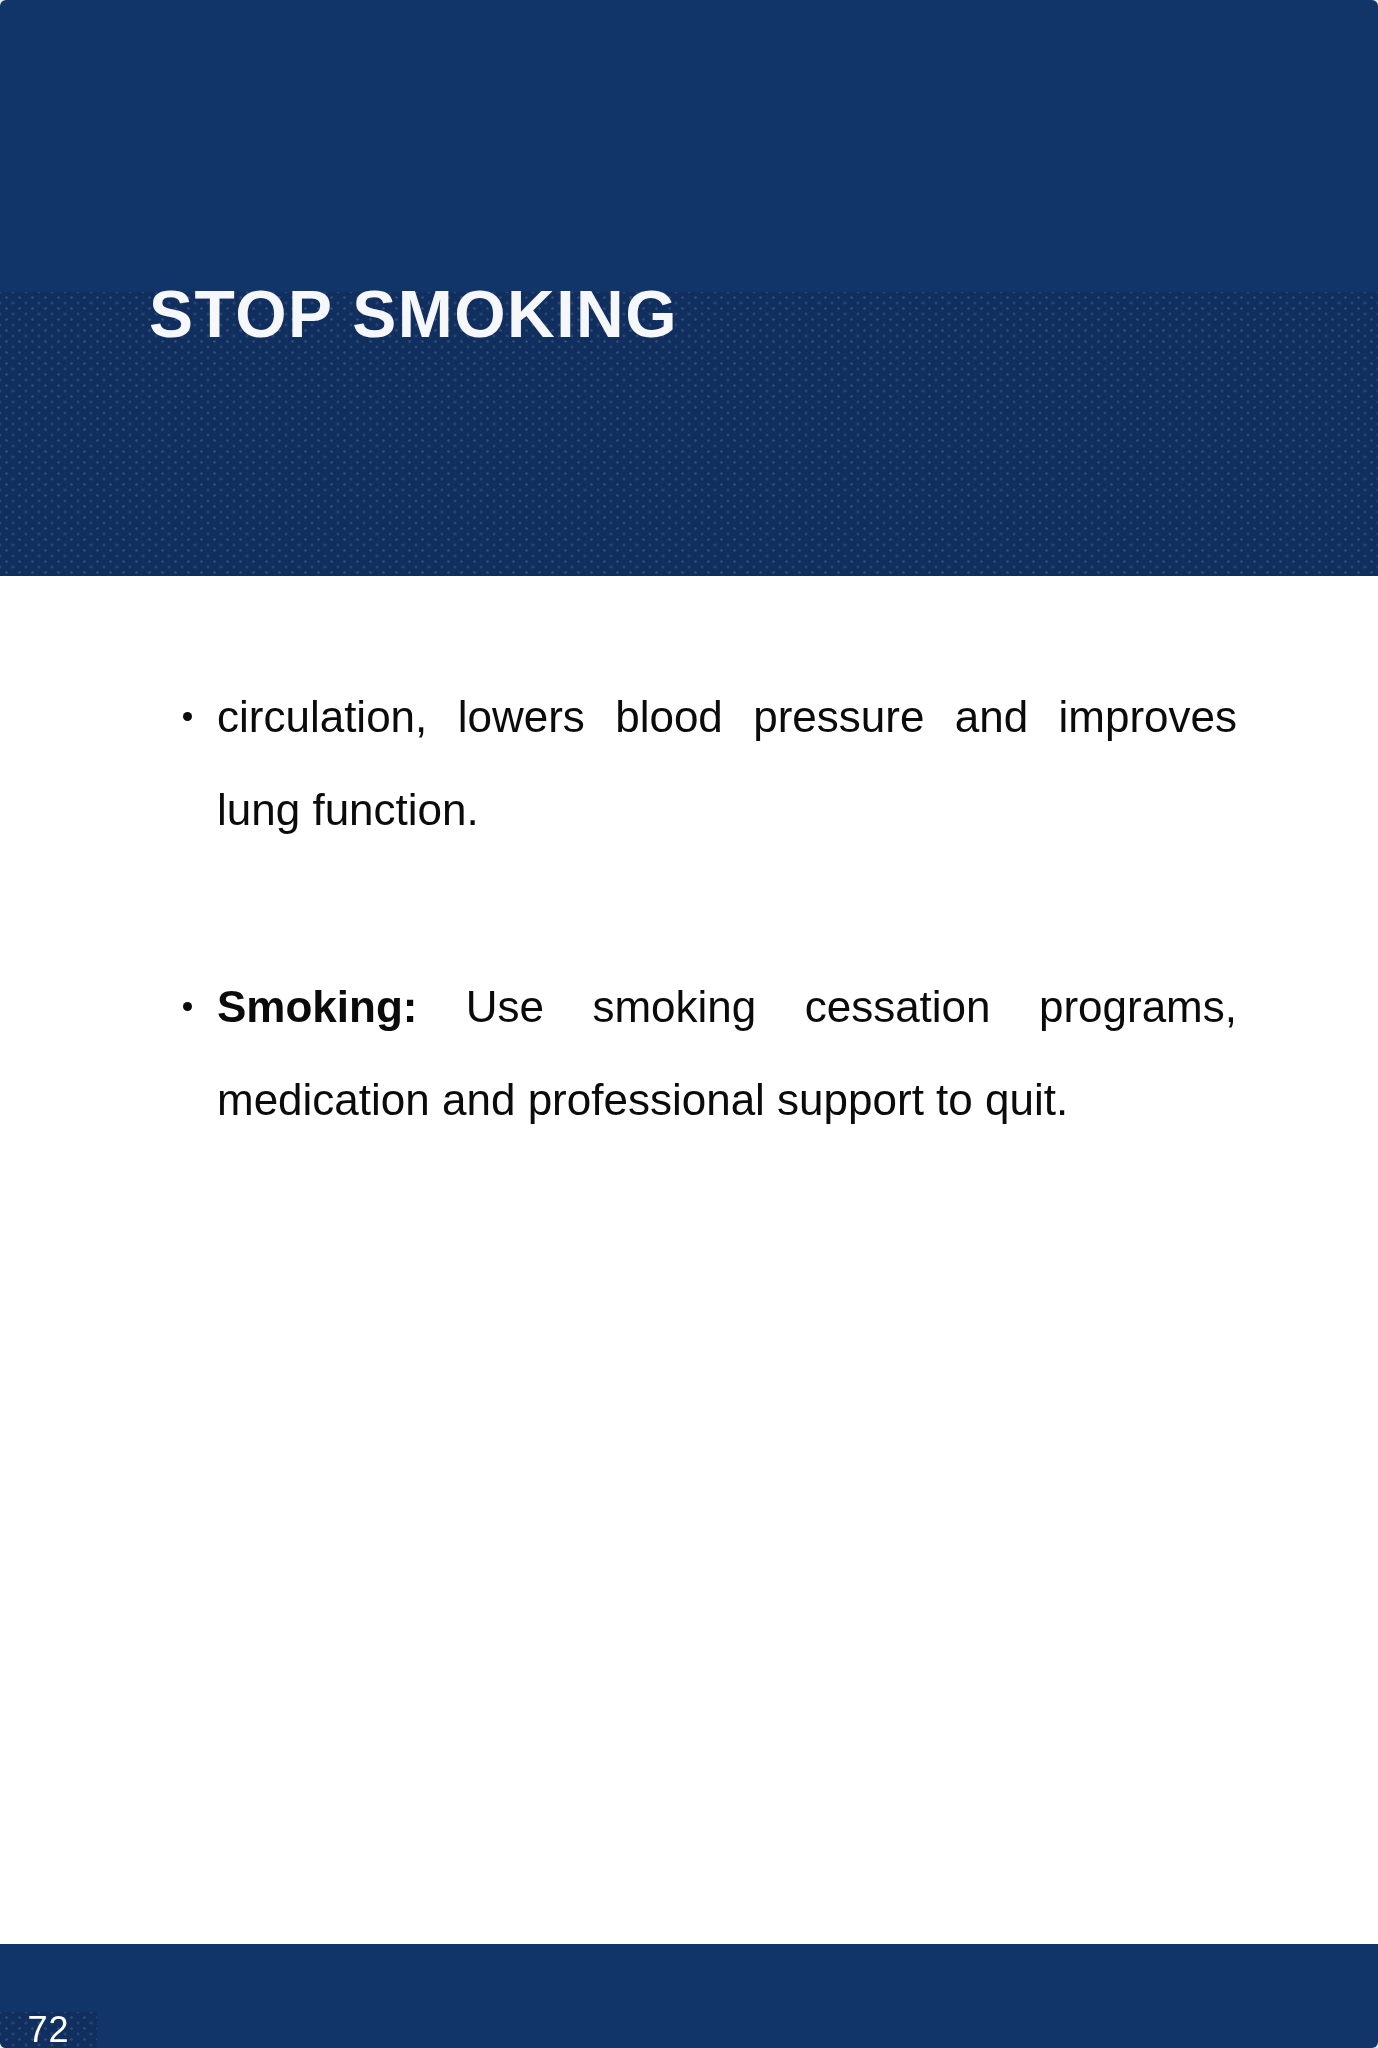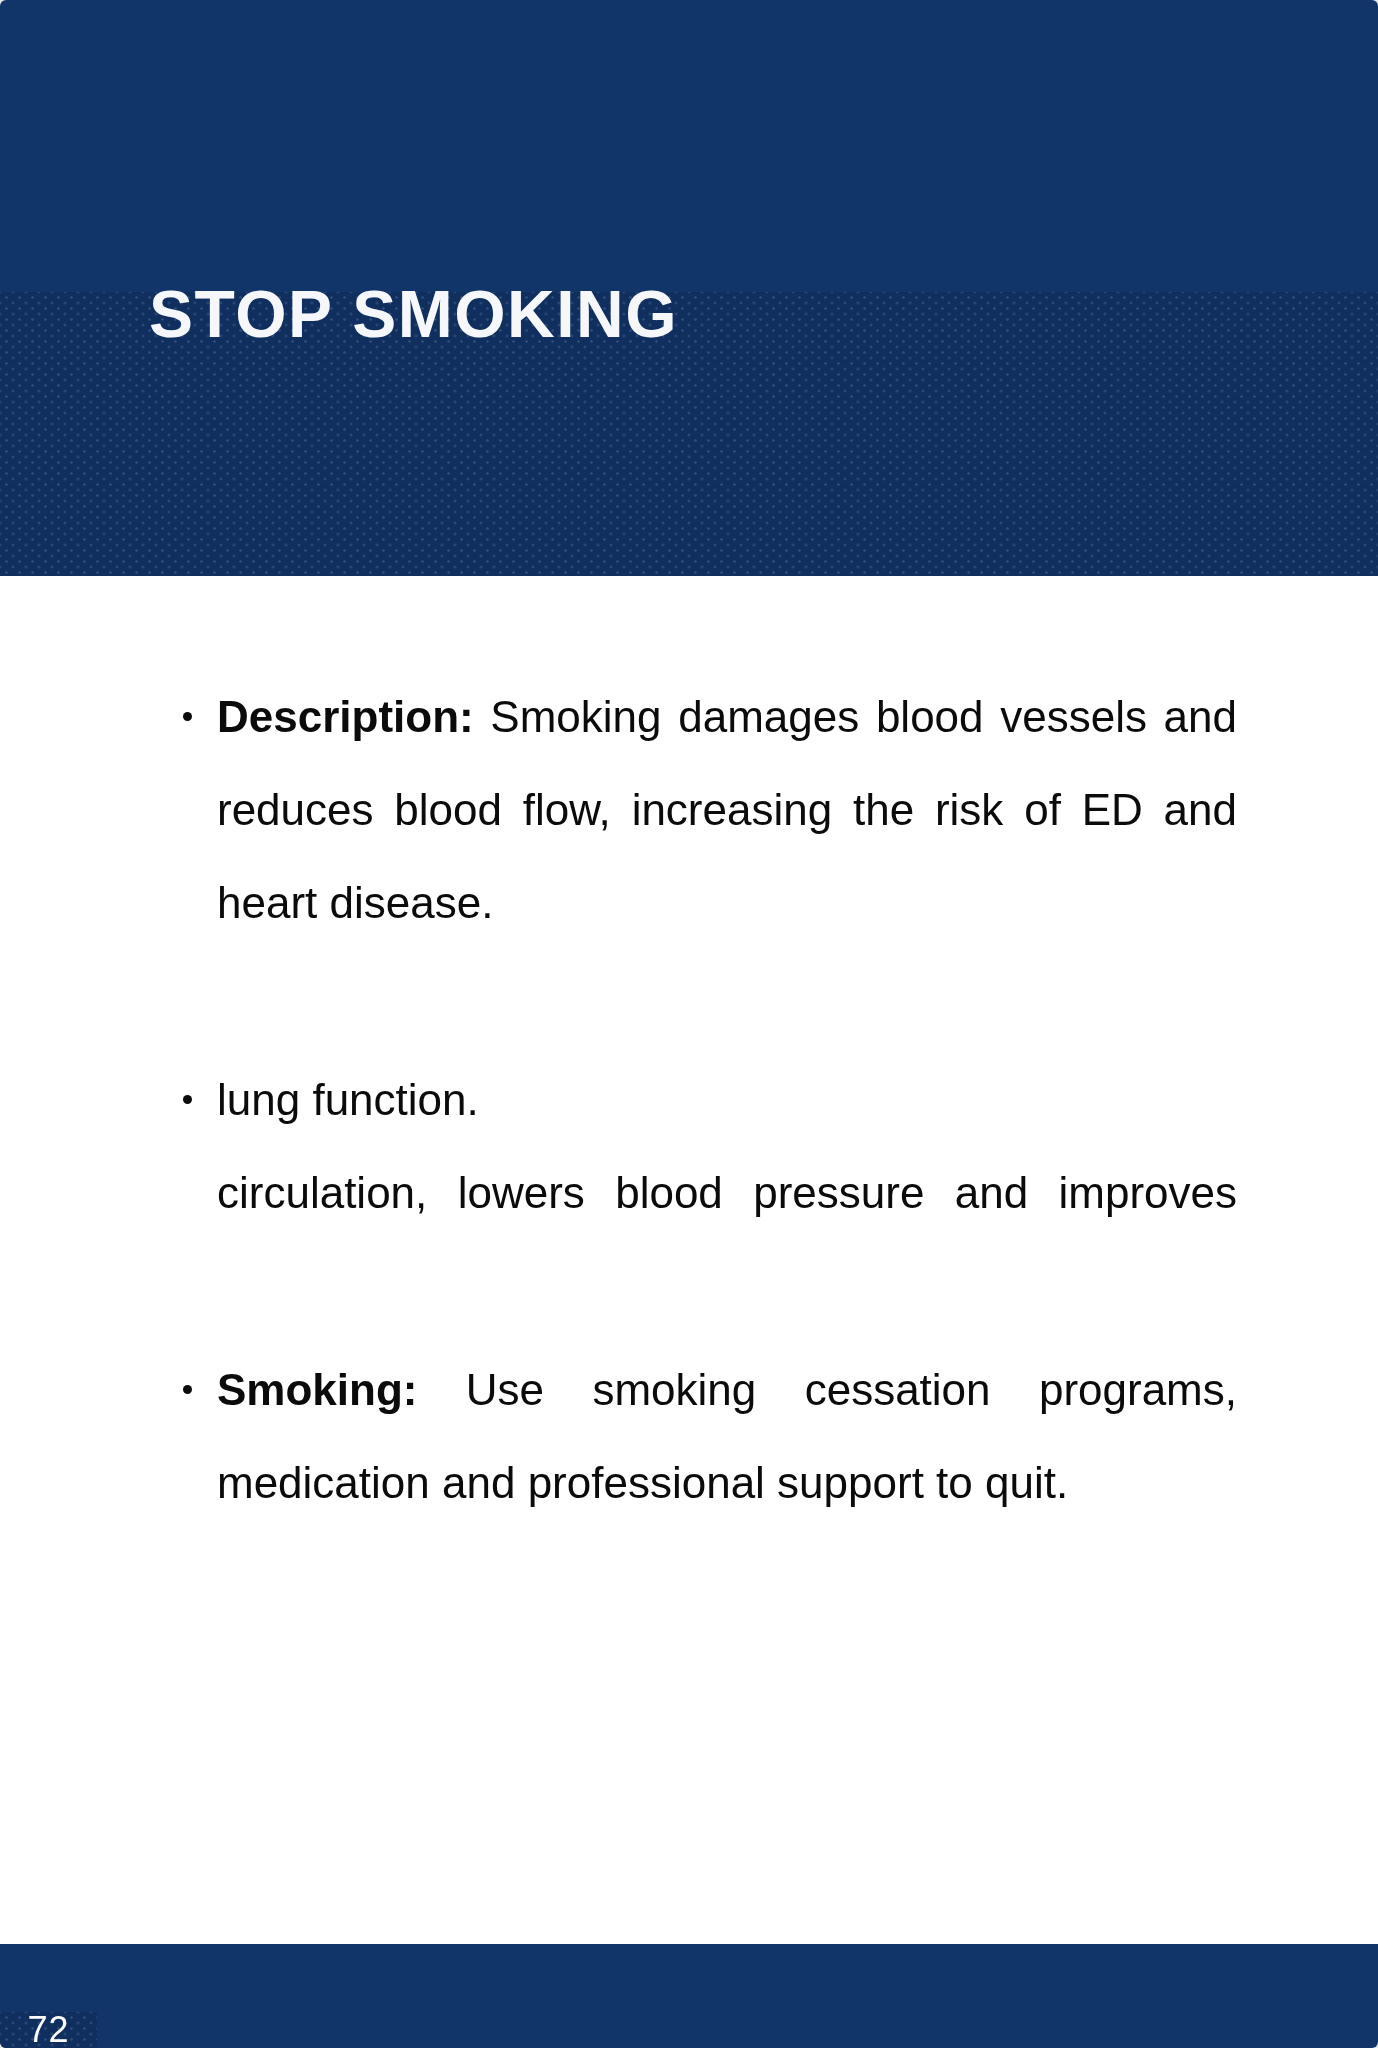--- a/index.html
+++ b/index.html
@@ -98,30 +98,22 @@
   <header class="hdr">
     <div class="hdr-band"></div>
     <h1 class="title">STOP SMOKING</h1>
   </header>
 
   <main class="content">
     <ul class="blist" id="bullet-list">
         <li class="bullet">
           <span class="dot"></span>
           <div class="btext">
-            <div class="line jline"><b>Description:</b> Smoking damages blood vessels and</div>
-            <div class="line jline">reduces blood flow, increasing the risk of ED and</div>
-            <div class="line">heart disease.</div>
-          </div>
-        </li>
-        <li class="bullet">
-          <span class="dot"></span>
-          <div class="btext">
+            <div class="line jline">circulation, lowers blood pressure and improves</div>
             <div class="line">lung function.</div>
-            <div class="line jline">circulation, lowers blood pressure and improves</div>
           </div>
         </li>
         <li class="bullet">
           <span class="dot"></span>
           <div class="btext">
             <div class="line jline"><b>Smoking:</b> Use smoking cessation programs,</div>
             <div class="line">medication and professional support to quit.</div>
           </div>
         </li>
       </ul>

